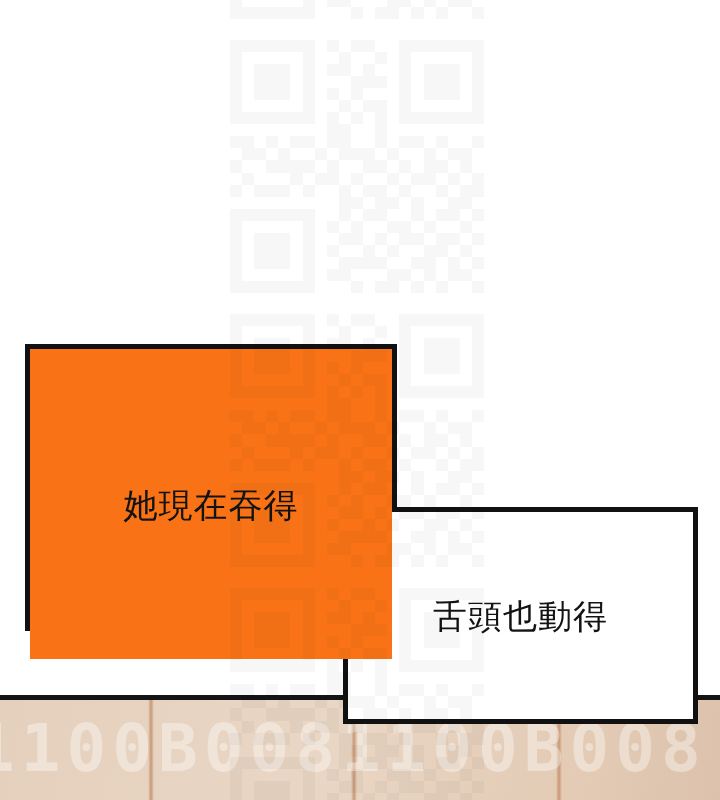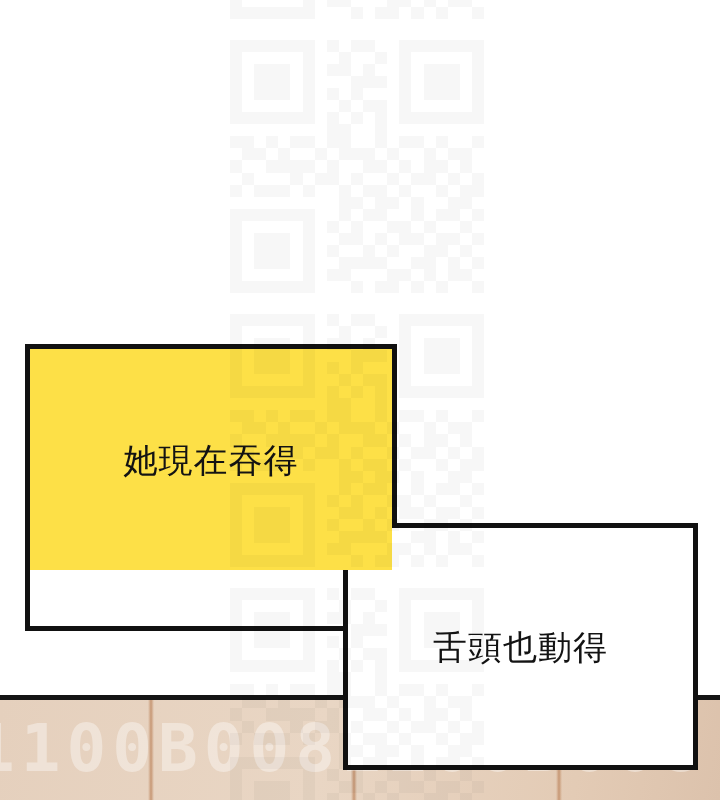--- a/index.html
+++ b/index.html
@@ -47,27 +47,27 @@
   .floor-digits-2 { top: 90px; }
 
   
   .bubble {
     position: absolute;
     box-sizing: border-box;
     background: #ffffff;
     border: 5px solid #111111;
   }
   .bubble-left  { left: 25px;  top: 344px; width: 372px; height: 287px; z-index: 2; }
-  .bubble-right { left: 343px; top: 507px; width: 355px; height: 247px; z-index: 3;
-                  display: flex; align-items: center; justify-content: center; margin-top: 16px; }
+  .bubble-right { left: 343px; top: 507px; width: 355px; height: 217px; z-index: 3;
+                  display: flex; align-items: center; justify-content: center; }
   
   .bubble-patch {
     position: absolute;
-    left: 30px; top: 349px; width: 362px; height: 221px;
-    background: #fde047;
+    left: 30px; top: 349px; width: 362px; height: 310px;
+    background: #f97316;
     z-index: 4;
     display: flex; align-items: center; justify-content: center;
   }
   .bubble-text {
     color: #131313;
     font-size: 34px;
     line-height: 45px;
     letter-spacing: 1px;
     text-align: center;
     padding-top: 2px;

